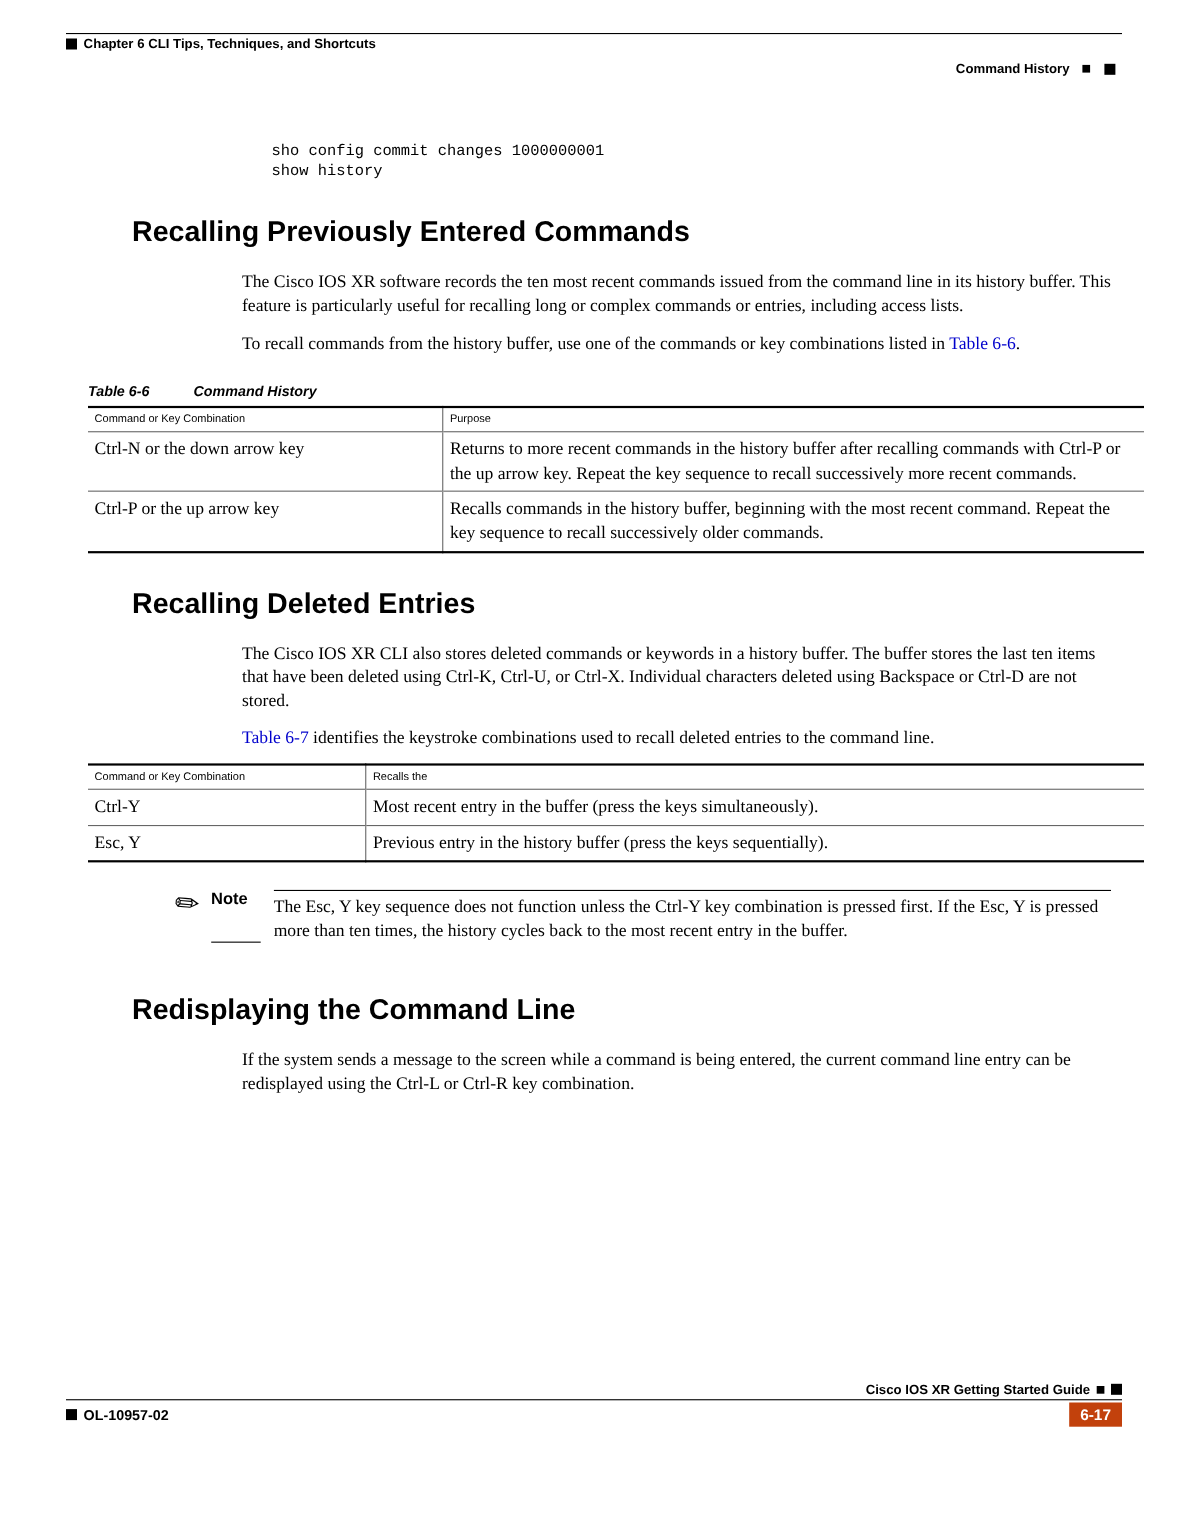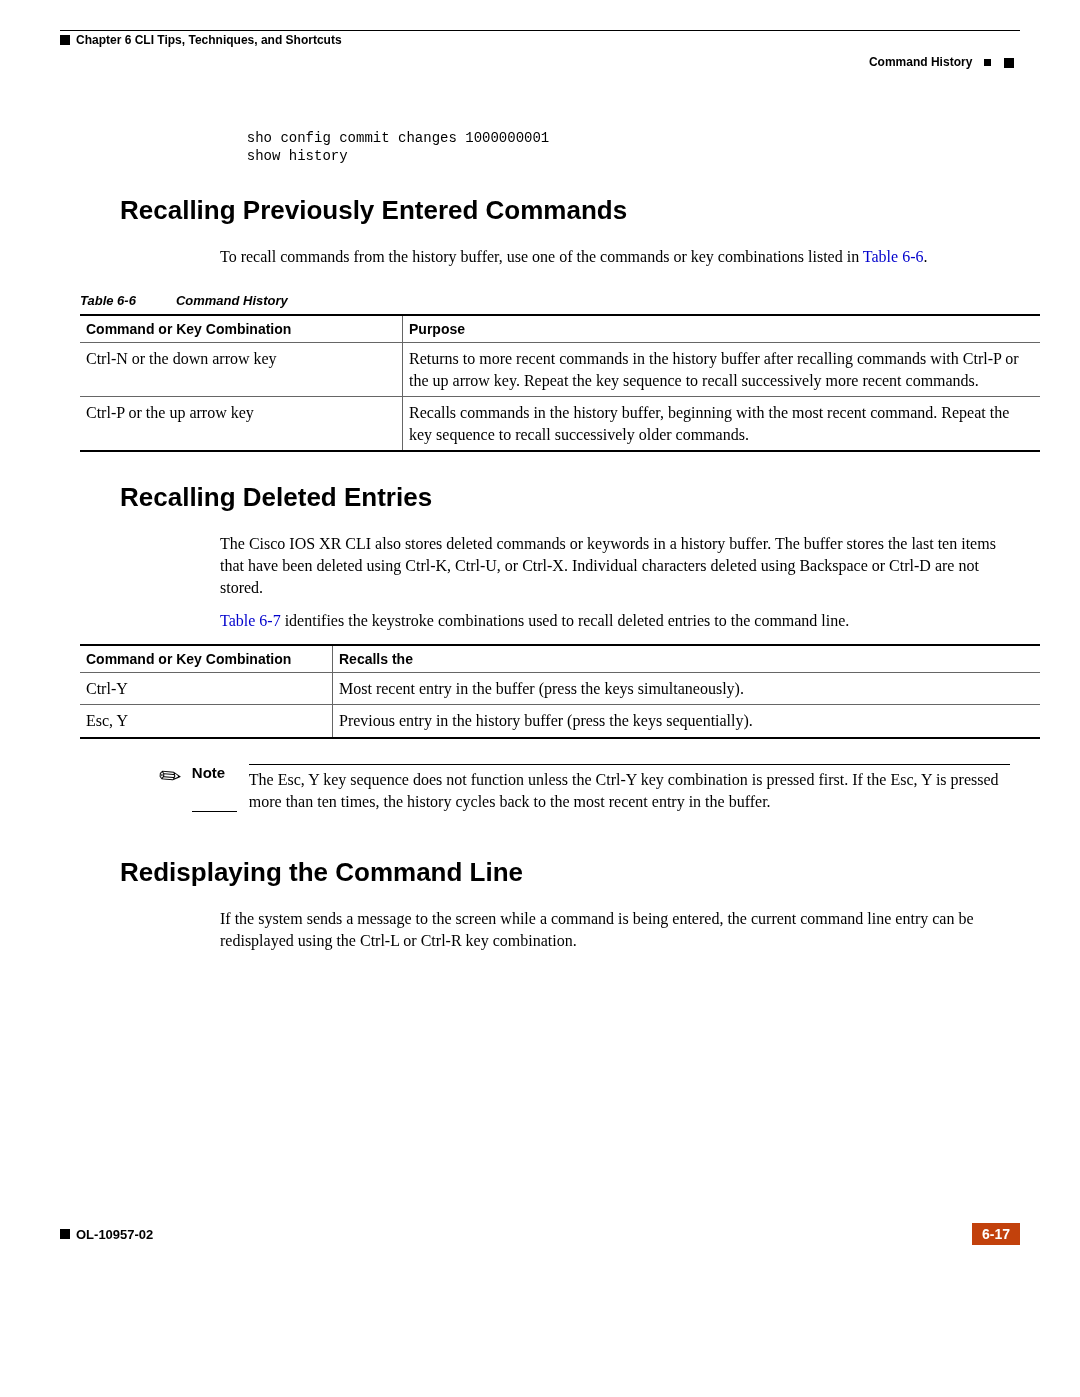--- a/index.html
+++ b/index.html
@@ -76,22 +76,22 @@
   }
   table.doc-table {
     border-collapse: collapse;
     width: 960px;
     margin-left: 20px;
     font-size: 16px;
   }
   table.doc-table th {
     text-align: left;
     font-family: Arial, Helvetica, sans-serif;
-    font-weight: bold;
-    font-size: 14px;
+    font-weight: normal;
+    font-size: 10px;
     padding: 5px 6px;
   }
   table.doc-table td {
     padding: 5px 6px;
     vertical-align: top;
     line-height: 1.35;
   }
   table.doc-table thead tr {
     border-top: 2px solid #000;
     border-bottom: 1px solid #666;
@@ -158,21 +158,21 @@
     padding-bottom: 2px;
   }
   .footer-top .sq { margin-left: 6px; margin-right: 0; }
   .footer-bottom {
     display: flex;
     justify-content: space-between;
     align-items: center;
     font-family: Arial, Helvetica, sans-serif;
     font-weight: bold;
     font-size: 13px;
-    padding-top: 12px;
+    padding-top: 2px;
   }
   .footer-bottom-left {
     display: flex;
     align-items: center;
   }
   .footer-bottom-left .sq { margin-right: 6px; }
   .page-num {
     background: #c2410c;
     color: #fff;
     padding: 3px 10px;
@@ -194,20 +194,21 @@
   <div class="sub-header-right">
     <span>Command History</span>
     <span class="sq sq-small" style="display:inline-block;vertical-align:middle;margin-left:8px"></span>
     <span class="sq sq-big" style="display:inline-block;vertical-align:middle;margin-left:4px"></span>
   </div>
 
   <div class="code-block">  sho config commit changes 1000000001
   show history</div>
 
   <h2 class="section">Recalling Previously Entered Commands</h2>
+  <p class="body">The Cisco IOS XR software records the ten most recent commands issued from the command line in its history buffer. This feature is particularly useful for recalling long or complex commands or entries, including access lists.</p>
   <p class="body">
     <span>To recall commands from the history buffer, use one of the commands or key combinations listed in </span><a class="xref">Table 6-6</a><span>.</span>
   </p>
 
   <div class="table-caption">
     <span class="tnum">Table 6-6</span><span>Command History</span>
   </div>
   <table class="doc-table t66">
     <thead>
       <tr>
@@ -257,20 +258,25 @@
     <div class="note-body-wrap">
       <div class="note-label">Note</div>
       <div class="note-text">The Esc, Y key sequence does not function unless the Ctrl-Y key combination is pressed first. If the Esc, Y is pressed more than ten times, the history cycles back to the most recent entry in the buffer.</div>
     </div>
   </div>
 
   <h2 class="section" style="margin-top:45px">Redisplaying the Command Line</h2>
   <p class="body">If the system sends a message to the screen while a command is being entered, the current command line entry can be redisplayed using the Ctrl-L or Ctrl-R key combination.</p>
 
   <div class="footer">
+    <div class="footer-top">
+      <span>Cisco IOS XR Getting Started Guide</span>
+      <span class="sq sq-small"></span>
+      <span class="sq sq-big"></span>
+    </div>
     <div class="footer-bottom">
       <div class="footer-bottom-left">
         <span class="sq sq-big"></span>
         <span>OL-10957-02</span>
       </div>
       <div class="page-num">6-17</div>
     </div>
   </div>
 
 </div>

